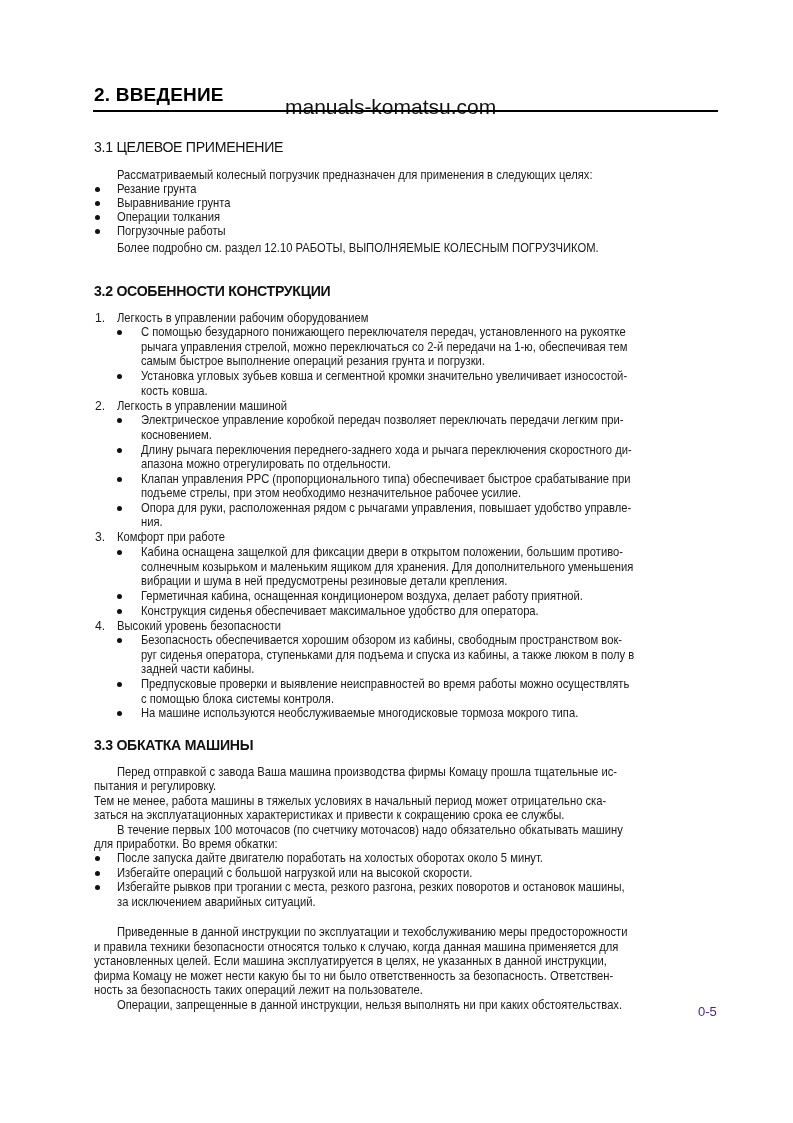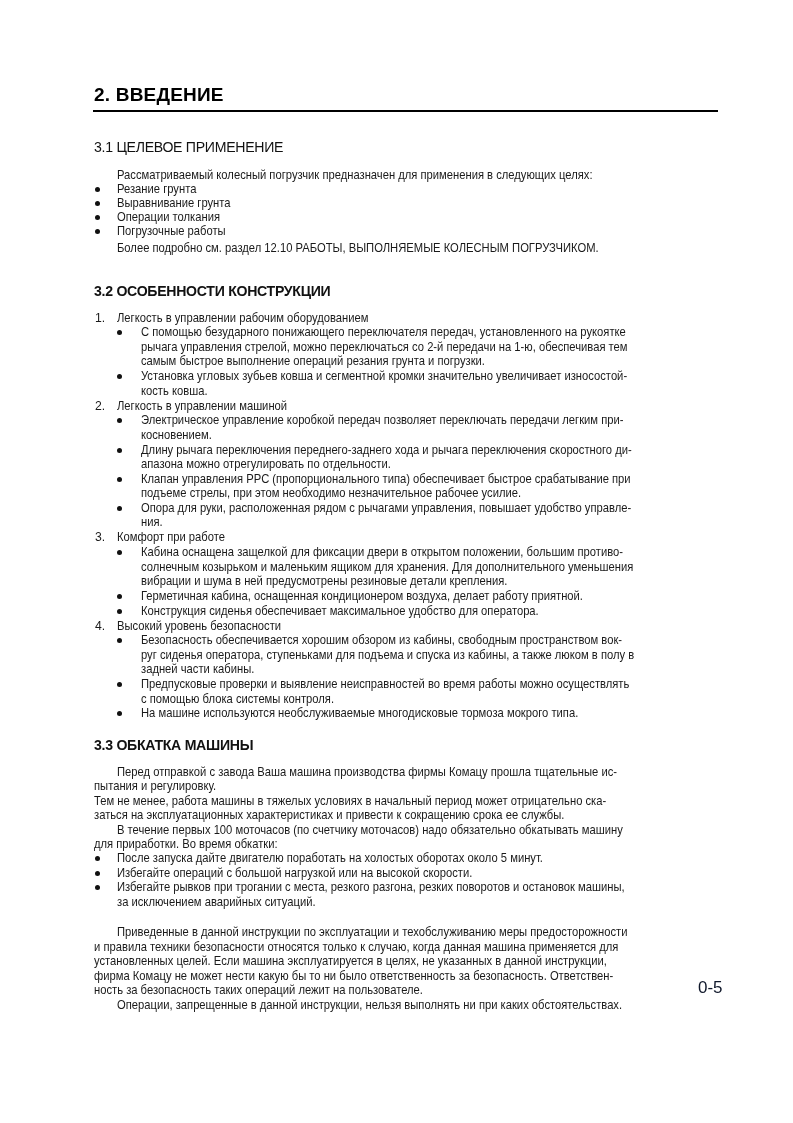--- a/index.html
+++ b/index.html
@@ -10,28 +10,29 @@
                    letter-spacing: 0.2px; color: #000; }
   .watermark { position: absolute; left: 285px; top: 95px; font-size: 21px; color: #111; }
   .rule { position: absolute; left: 93px; top: 110px; width: 625px; height: 2px; background: #000; }
   .h2 { position: absolute; left: 94px; font-size: 15px; font-weight: bold; color: #111;
         letter-spacing: -0.3px; transform: scaleX(0.94); transform-origin: left; }
   .h2.light { font-weight: normal; }
   .line { position: absolute; font-size: 12.2px; line-height: 14px; white-space: nowrap;
           color: #1a1a1a; transform: scaleX(0.92); transform-origin: left; }
   .bullet { position: absolute; width: 5px; height: 5px; border-radius: 50%; background: #111; }
   .num { position: absolute; font-size: 12.2px; line-height: 14px; color: #1a1a1a; }
-  .pagenum { position: absolute; left: 698px; top: 978px; font-size: 17px; color: #0f172a; }
+  .pagenum { position: absolute; left: 698px; top: 1004px; font-size: 13px; color: #4c1d95; }
 </style>
 </head>
 <body>
 
 <div class="page">
 
   <div class="chapter-title">2. ВВЕДЕНИЕ</div>
+  <div class="watermark">manuals-komatsu.com</div>
   <div class="rule"></div>
 
   <div class="h2 light" style="top:138px;">3.1 ЦЕЛЕВОЕ ПРИМЕНЕНИЕ</div>
   <div class="line" style="left:117px; top:168px;">Рассматриваемый колесный погрузчик предназначен для применения в следующих целях:</div>
 
   <div class="bullet" style="left:95px; top:187px;"></div>
   <div class="line" style="left:117px; top:182px;">Резание грунта</div>
   <div class="bullet" style="left:95px; top:201px;"></div>
   <div class="line" style="left:117px; top:196px;">Выравнивание грунта</div>
   <div class="bullet" style="left:95px; top:215px;"></div>

